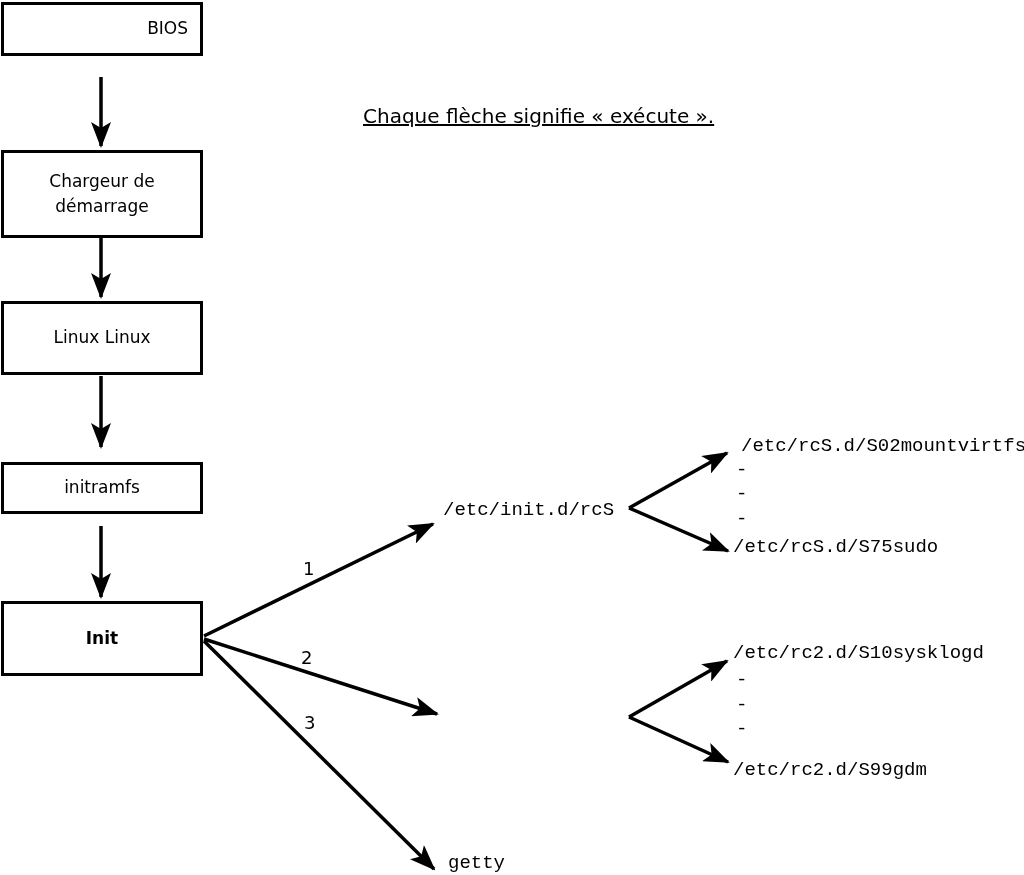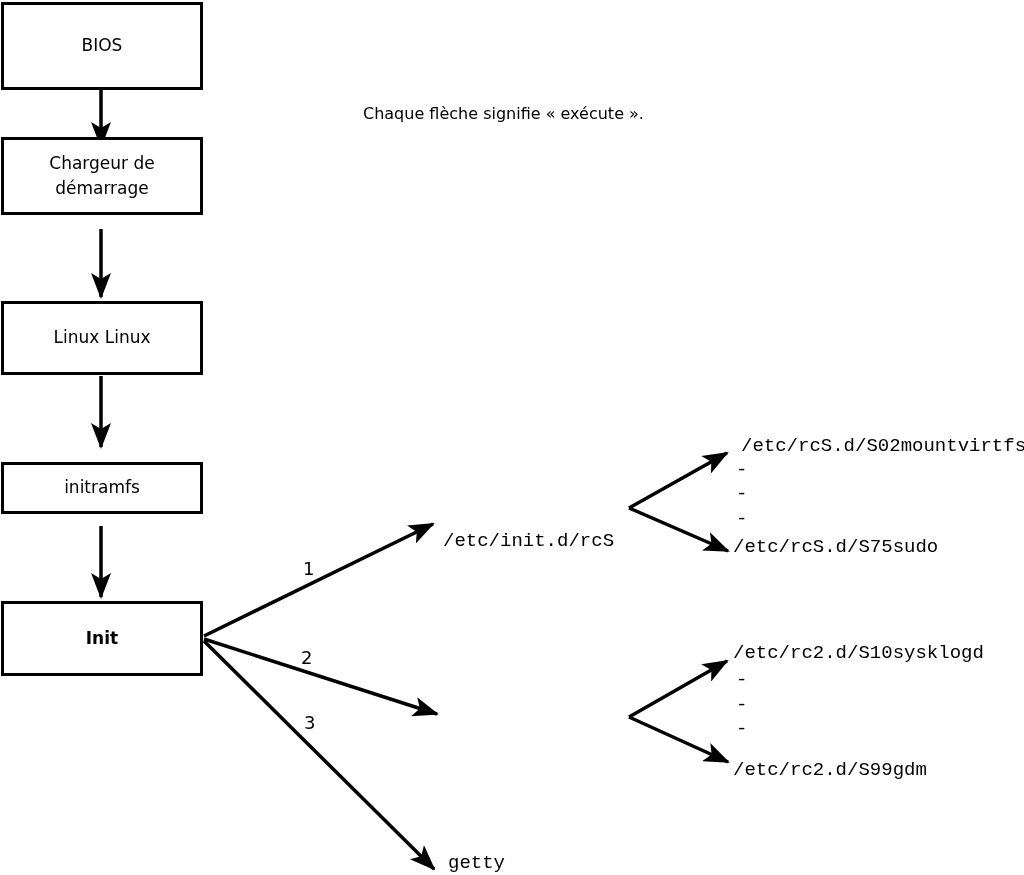--- a/index.html
+++ b/index.html
@@ -33,22 +33,23 @@
     display: flex;
     align-items: center;
     justify-content: center;
     text-align: center;
     font-size: 17px;
     line-height: 1.5;
     padding: 0 12px;
   }
   .note {
     position: absolute;
-    font-size: 16px;
+    font-size: 20px;
     white-space: nowrap;
+    text-decoration: underline;
   }
   .mono {
     position: absolute;
     font-family: "Liberation Mono", "DejaVu Sans Mono", monospace;
     font-size: 19px;
     line-height: 22px;
     white-space: nowrap;
   }
   .branch-num {
     position: absolute;
@@ -79,41 +80,41 @@
 
     <line x1="629" y1="508" x2="727" y2="453" stroke="#000" stroke-width="3.5" marker-end="url(#ah)"></line>
     <line x1="629" y1="508" x2="728" y2="551" stroke="#000" stroke-width="3.5" marker-end="url(#ah)"></line>
 
     <line x1="629" y1="717" x2="727" y2="661" stroke="#000" stroke-width="3.5" marker-end="url(#ah)"></line>
     <line x1="629" y1="717" x2="728" y2="762" stroke="#000" stroke-width="3.5" marker-end="url(#ah)"></line>
   </svg>
 
   <div class="note" style="left:363px; top:104px;">Chaque flèche signifie « exécute ».</div>
 
-  <div class="box" style="top:2px; height:88px;">
+  <div class="box" style="top:2px; height:54px;justify-content:flex-end;">
     <span>BIOS</span>
   </div>
-  <div class="box" style="top:137px; height:78px;">
+  <div class="box" style="top:150px; height:88px;">
     <span>Chargeur de démarrage</span>
   </div>
   <div class="box" style="top:301px; height:74px;">
     <span>Linux Linux</span>
   </div>
   <div class="box" style="top:462px; height:52px;">
     <span>initramfs</span>
   </div>
   <div class="box" style="top:601px; height:75px;font-weight:bold;">
     <span>Init</span>
   </div>
 
   <div class="branch-num" style="left:303px; top:559px;">1</div>
   <div class="branch-num" style="left:301px; top:648px;">2</div>
   <div class="branch-num" style="left:304px; top:713px;">3</div>
 
-  <div class="mono" style="left:443px; top:499px;margin-top:31px;">/etc/init.d/rcS</div>
+  <div class="mono" style="left:443px; top:499px;">/etc/init.d/rcS</div>
   <div class="mono" style="left:448px; top:852px;">getty</div>
 
   <div class="mono" style="left:733px; top:435px;margin-left:8px;">/etc/rcS.d/S02mountvirtfs</div>
   <div class="mono" style="left:736px; top:459px;">-</div>
   <div class="mono" style="left:736px; top:483px;">-</div>
   <div class="mono" style="left:736px; top:508px;">-</div>
   <div class="mono" style="left:733px; top:536px;">/etc/rcS.d/S75sudo</div>
 
   <div class="mono" style="left:733px; top:642px;">/etc/rc2.d/S10sysklogd</div>
   <div class="mono" style="left:736px; top:669px;">-</div>

